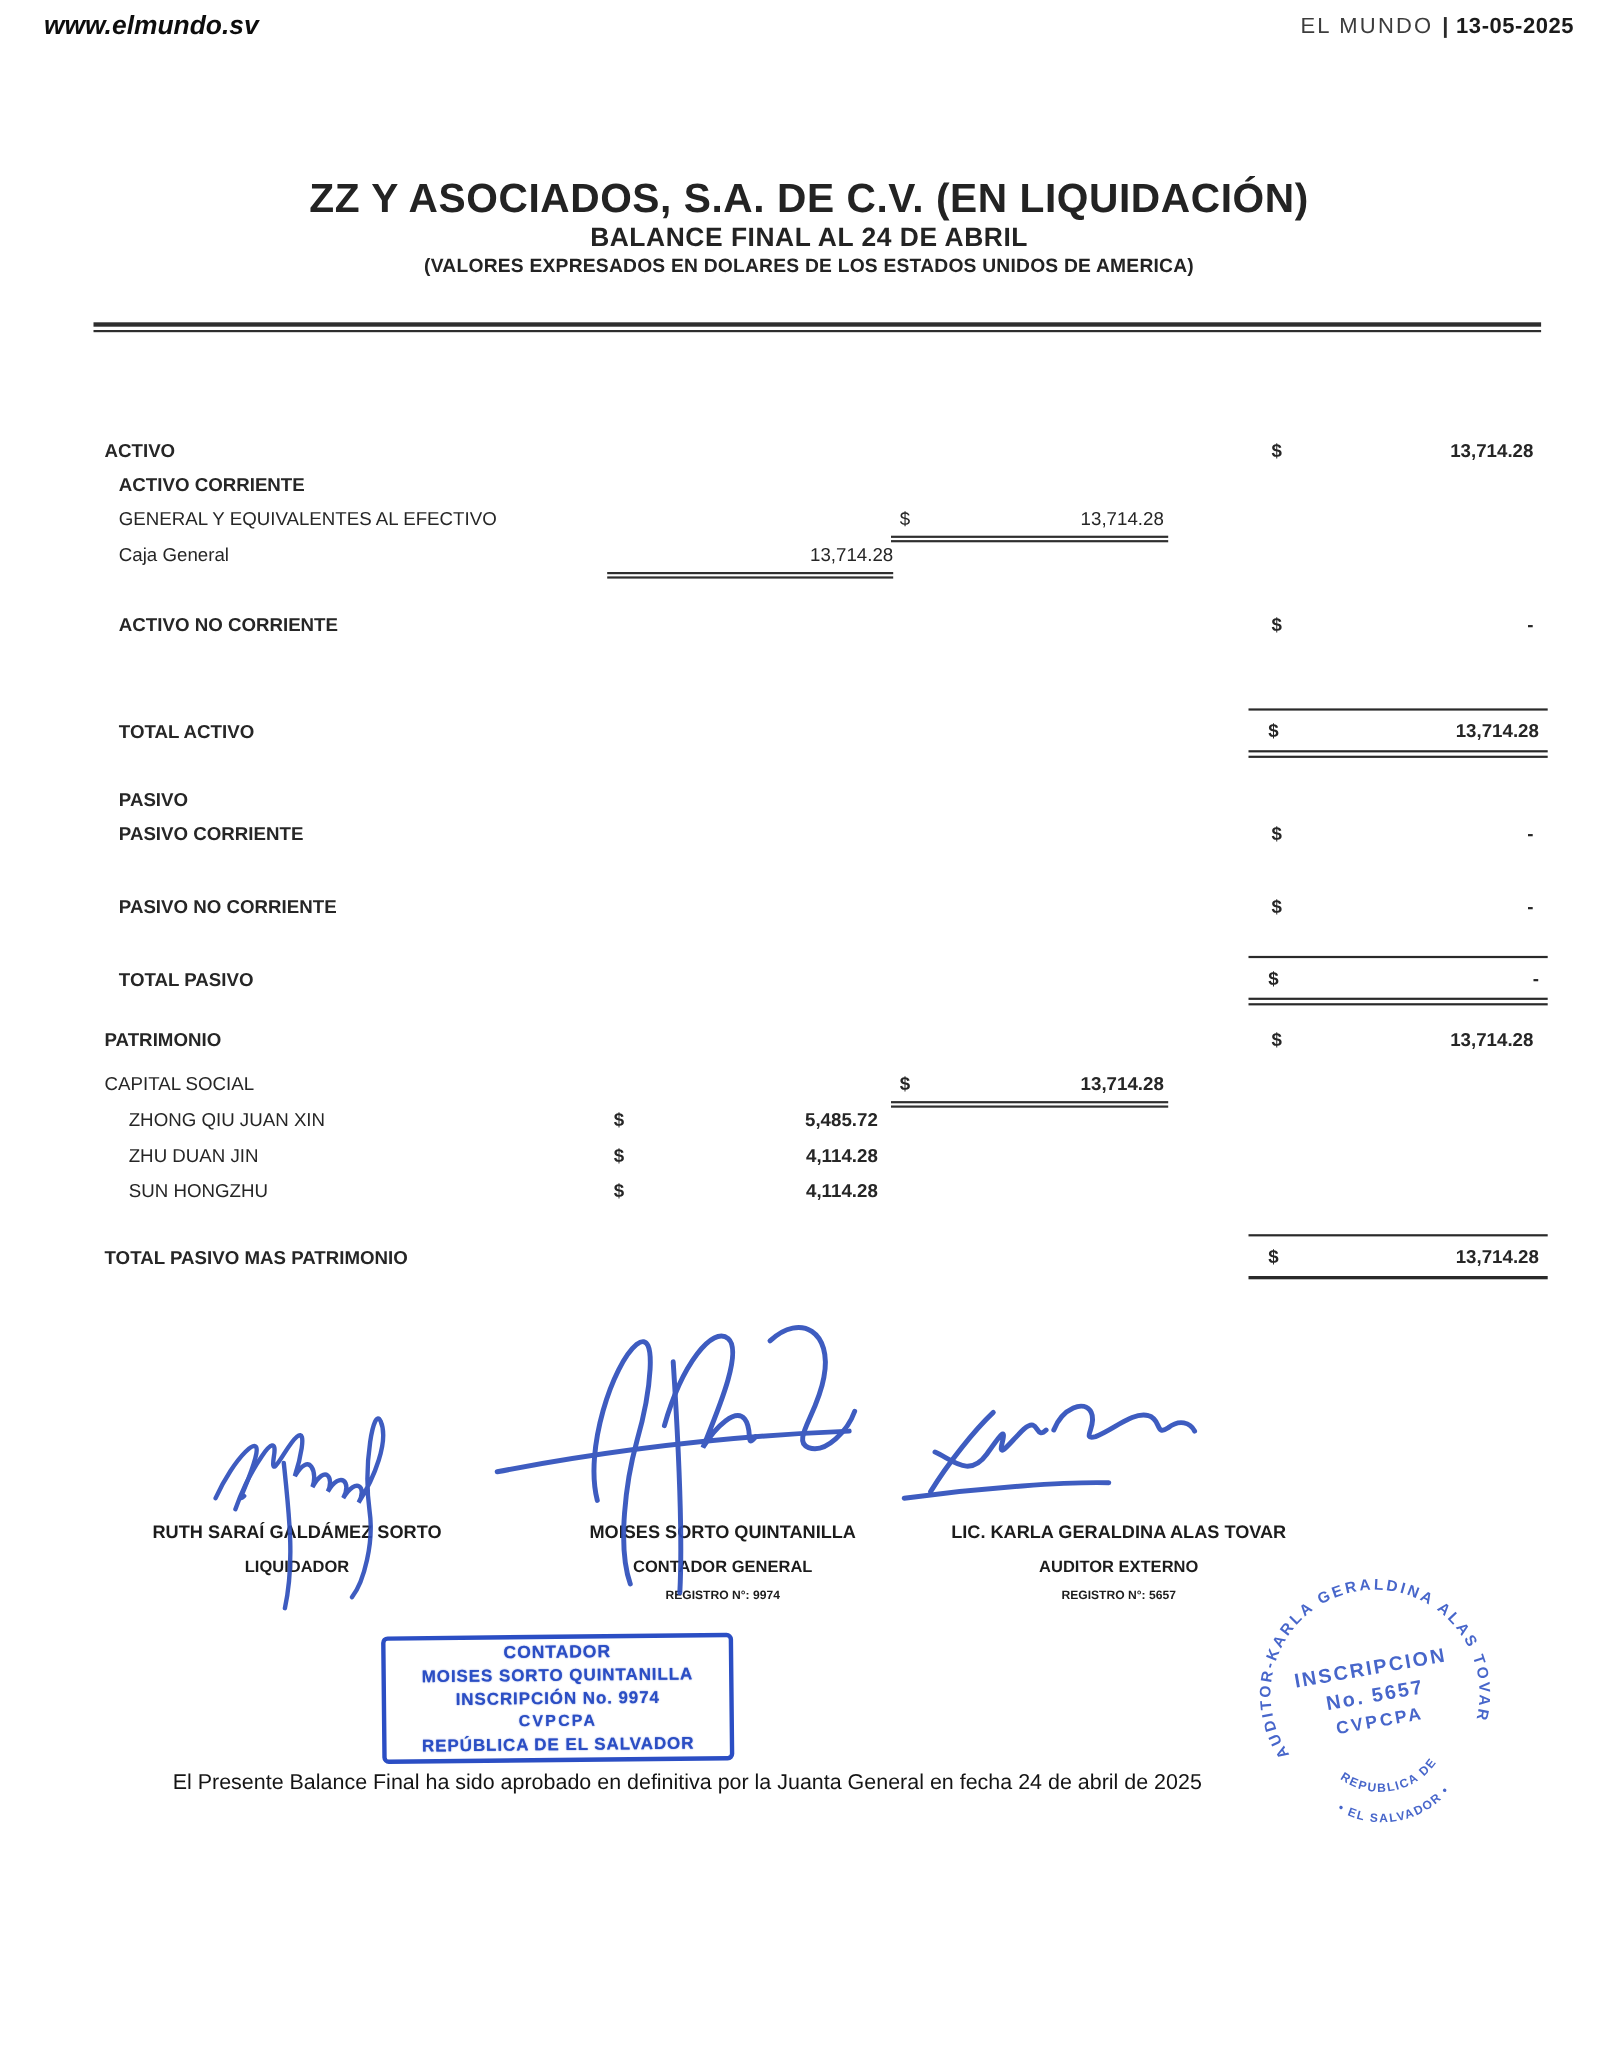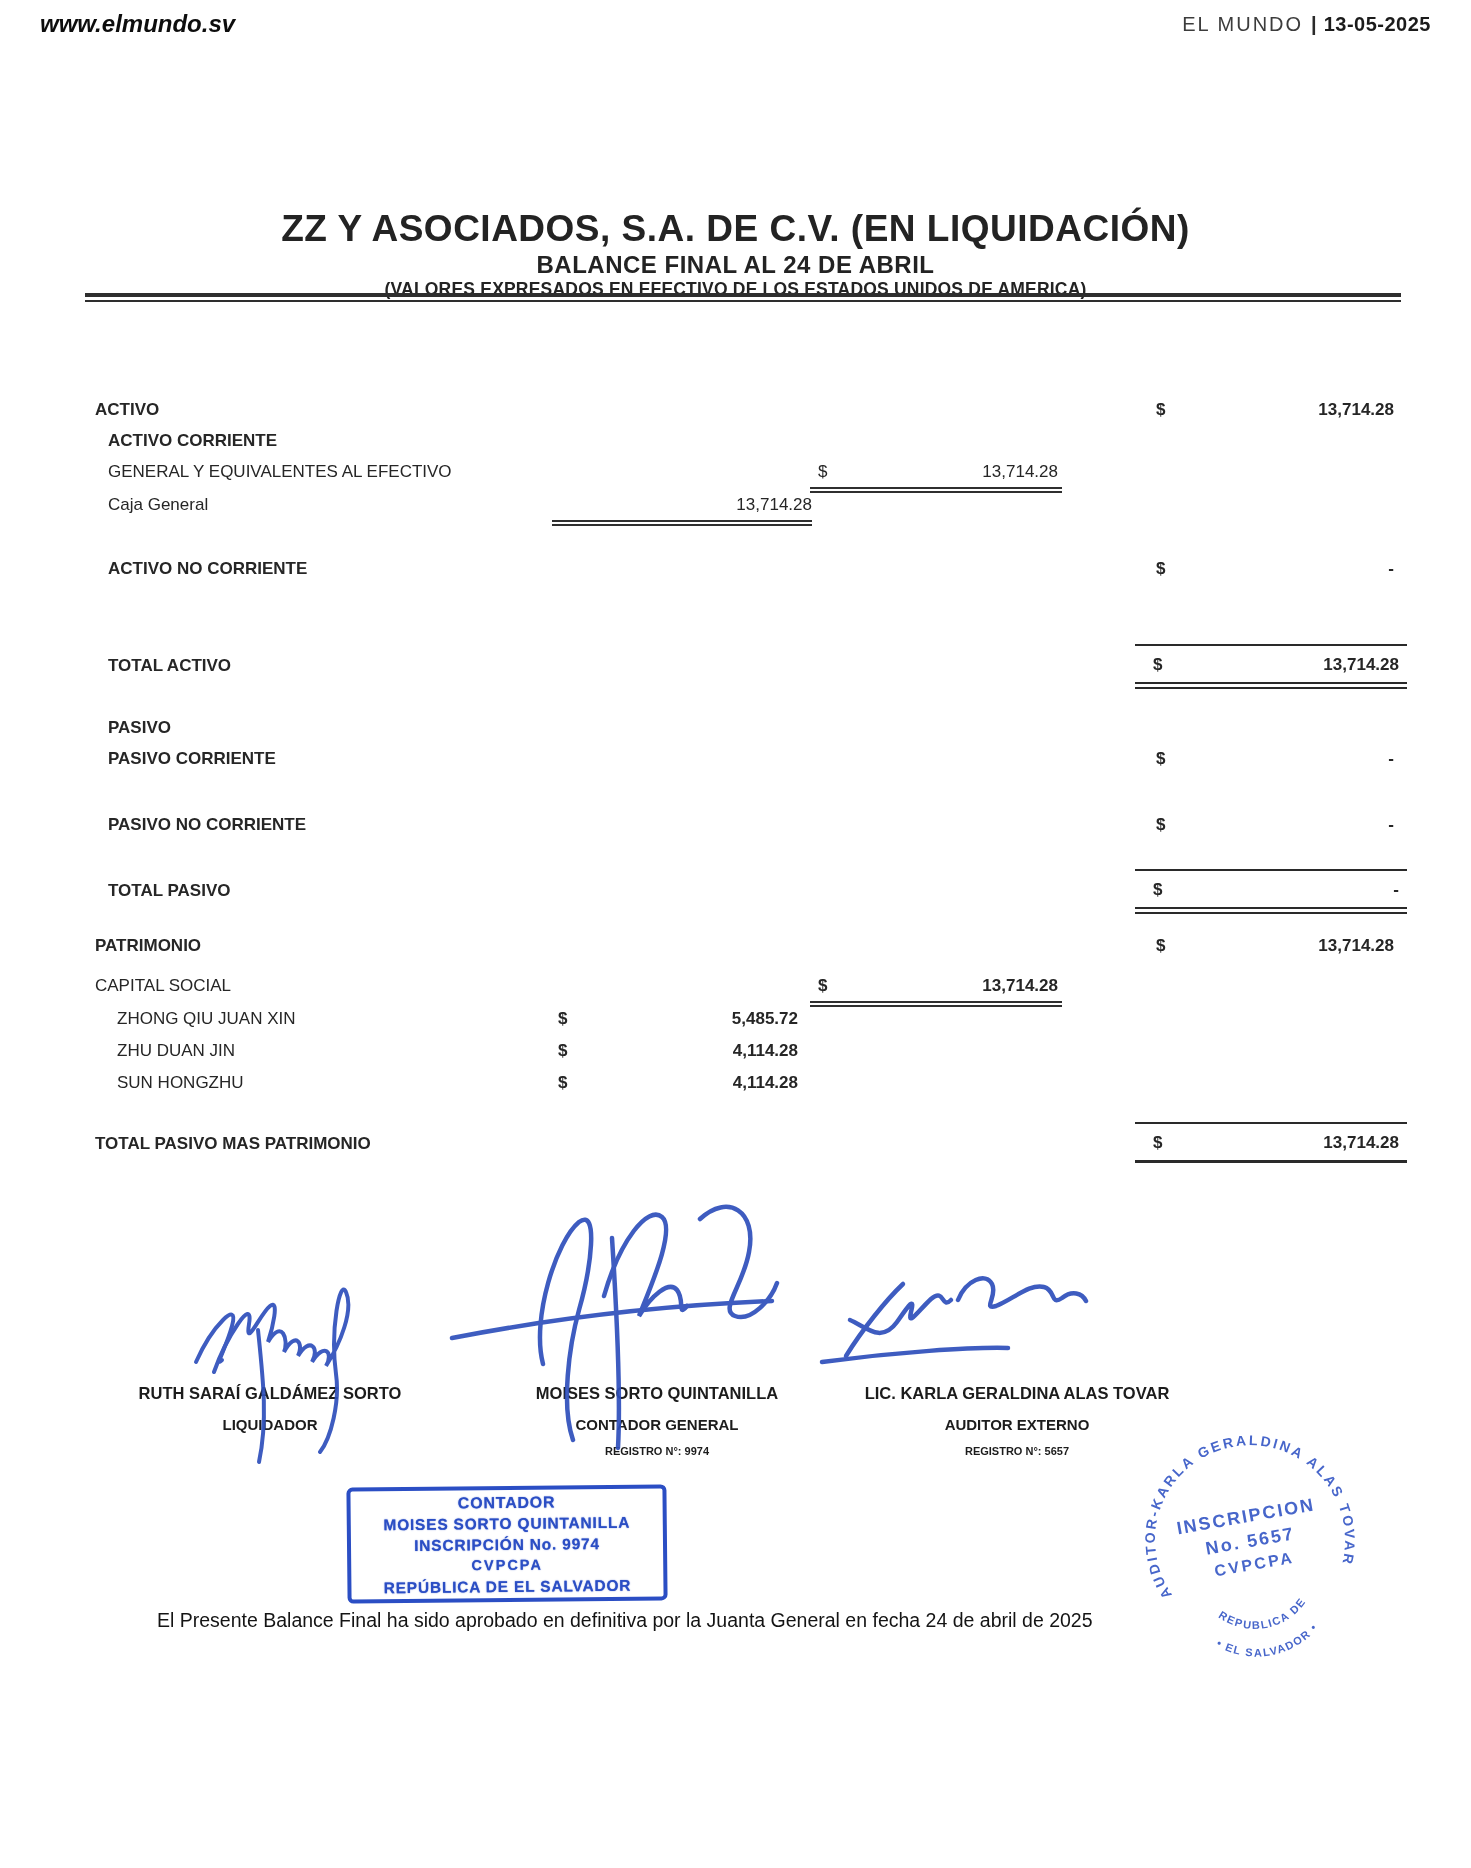--- a/index.html
+++ b/index.html
@@ -9,21 +9,21 @@
   
   .site-logo{position:absolute;left:40px;top:10px;font-family:Liberation Sans, sans-serif;
              font-style:italic;font-weight:700;font-size:24px;color:#0d0d0d;}
   .masthead{position:absolute;right:40px;top:13px;font-size:20px;letter-spacing:1px;color:#2a2a2a;
             white-space:nowrap;}
   .masthead .mh-name{font-weight:400;letter-spacing:2px;color:#3c3c3c;}
   .masthead .mh-sep{font-weight:700;margin:0 6px 0 8px;}
   .masthead .mh-date{font-weight:700;letter-spacing:.5px;color:#1b1b1b;}
 
   
-  .ttl{position:absolute;left:0;width:100%;text-align:center;font-weight:700;color:#232323;margin-top:48px;}
+  .ttl{position:absolute;left:0;width:100%;text-align:center;font-weight:700;color:#232323;}
   .ttl-company{top:160px;font-size:37px;letter-spacing:.5px;}
   .ttl-balance{top:203px;font-size:24px;letter-spacing:.5px;}
   .ttl-values{top:231px;font-size:17.5px;letter-spacing:.2px;}
   .title-rule{position:absolute;left:85px;top:293px;width:1316px;height:3px;
               border-top:4px solid #2e2e2e;border-bottom:2px solid #2e2e2e;}
 
   
   .sheet{position:absolute;left:0;top:0;width:100%;height:100%;}
   .row{position:absolute;left:0;width:1471px;height:26px;font-size:17px;margin-top:32px;}
   .lbl{position:absolute;top:0;white-space:nowrap;color:#262626;}
@@ -74,21 +74,21 @@
 
 <div class="page">
 
   <div class="site-logo">www.elmundo.sv</div>
   <div class="masthead">
     <span class="mh-name">EL MUNDO</span><span class="mh-sep">|</span><span class="mh-date">13-05-2025</span>
   </div>
 
   <div class="ttl ttl-company">ZZ Y ASOCIADOS, S.A. DE C.V. (EN LIQUIDACIÓN)</div>
   <div class="ttl ttl-balance">BALANCE FINAL AL 24 DE ABRIL</div>
-  <div class="ttl ttl-values">(VALORES EXPRESADOS EN EFECTIVO DE LOS ESTADOS UNIDOS DE AMERICA)</div>
+  <div class="ttl ttl-values">(VALORES EXPRESADOS EN DOLARES DE LOS ESTADOS UNIDOS DE AMERICA)</div>
   <div class="title-rule"></div>
 
   <div class="sheet">
 
     <div class="row" style="top:368px">
       <span class="lbl i0 b">ACTIVO</span>
       <span class="cell cellD b">
         <span>$</span>
         <span>13,714.28</span>
       </span>

